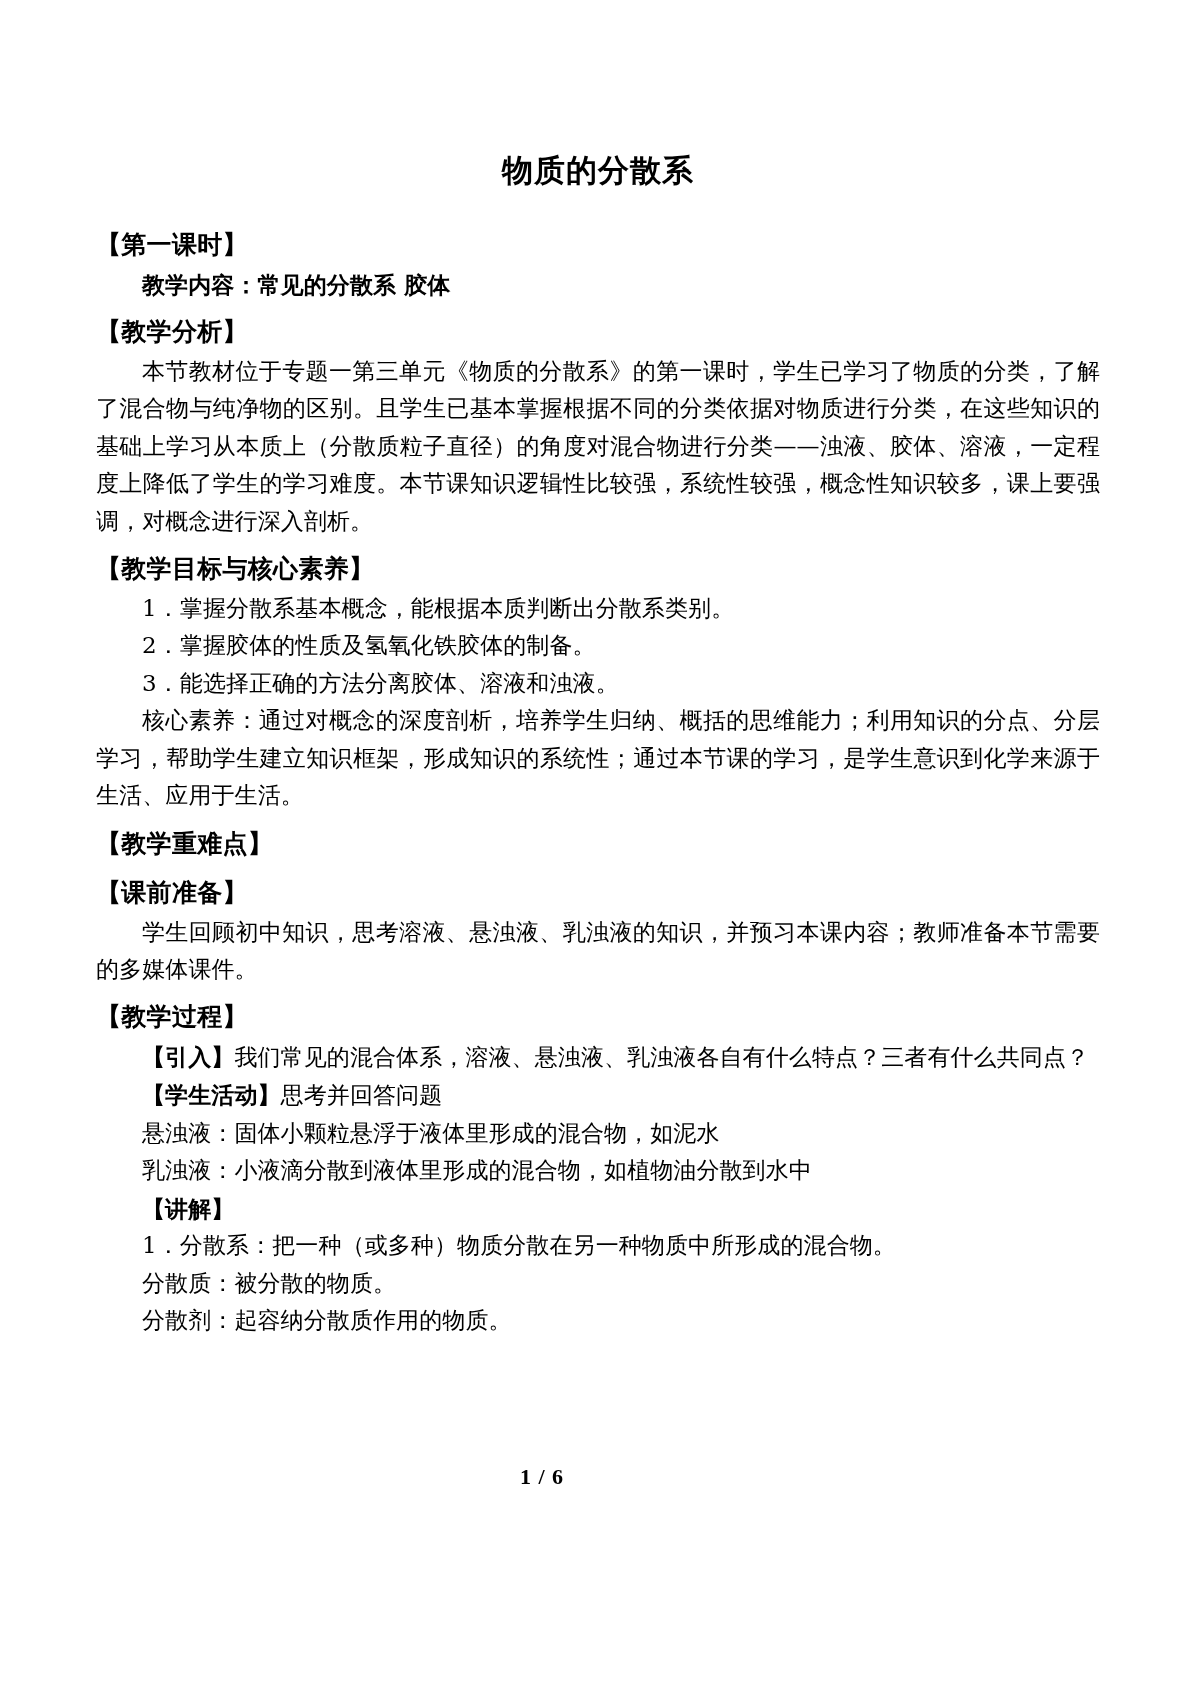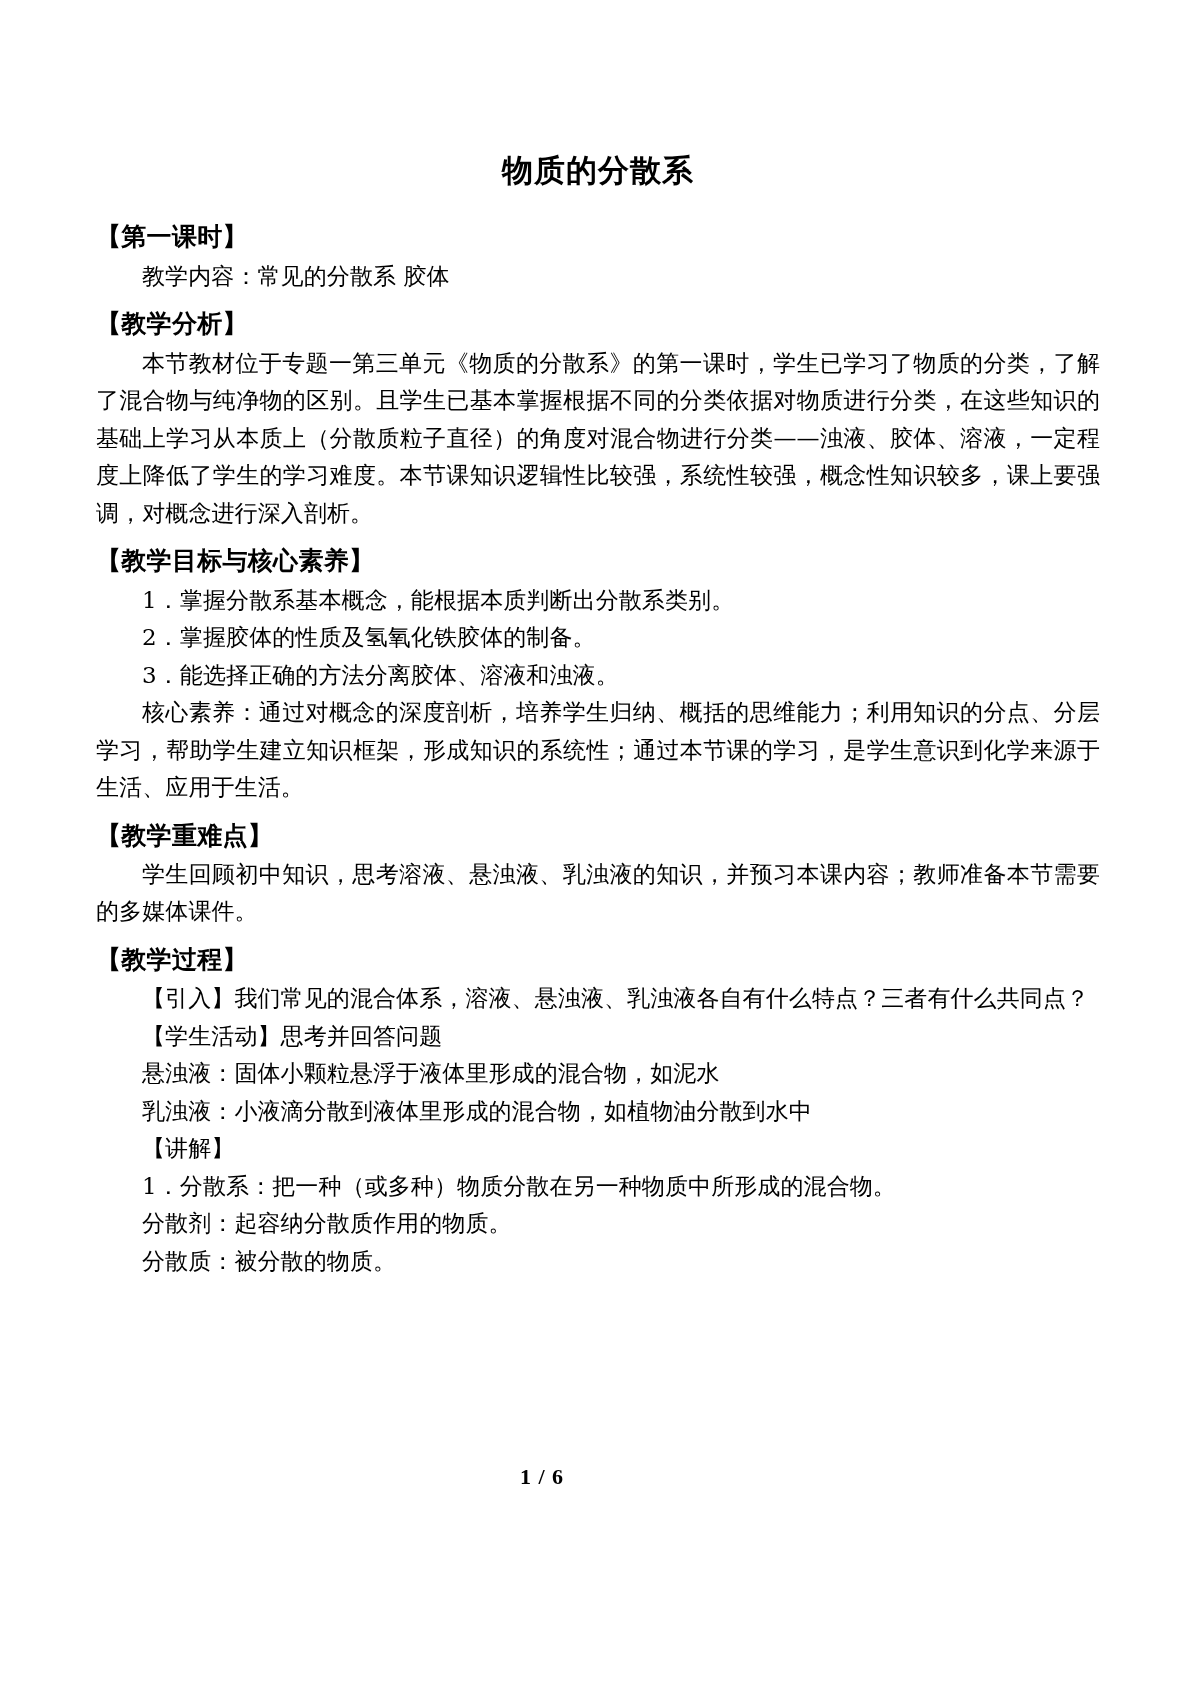--- a/index.html
+++ b/index.html
@@ -39,41 +39,41 @@
   }
   .section-head {
     font-size: 25px;
     font-weight: bold;
     margin: 0;
     padding: 0;
     line-height: 1.62;
     letter-spacing: 0.3px;
   }
   .gap-before {
-    margin-top: 28px;
+    margin-top: 36px;
   }
   .gap-small {
     margin-top: 9px;
   }
   .para {
     font-size: 23px;
     line-height: 1.63;
     margin: 0;
     text-align: justify;
     text-justify: inter-ideograph;
     letter-spacing: 0.1px;
   }
   .indent1 {
     text-indent: 46px;
   }
   .indent-sub {
     padding-left: 46px;
   }
   .bold {
-    font-weight: normal;
+    font-weight: bold;
   }
   .page-number {
     position: absolute;
     left: 0;
     right: 0;
     bottom: 194px;
     text-align: center;
     font-size: 22px;
     font-weight: bold;
     font-family: "Liberation Serif", serif;
@@ -102,35 +102,36 @@
 
     <div class="para indent-sub">1．掌握分散系基本概念，能根据本质判断出分散系类别。</div>
     <div class="para indent-sub">2．掌握胶体的性质及氢氧化铁胶体的制备。</div>
     <div class="para indent-sub">3．能选择正确的方法分离胶体、溶液和浊液。</div>
 
     <p class="para indent1">核心素养：通过对概念的深度剖析，培养学生归纳、概括的思维能力；利用知识的分点、分层学习，帮助学生建立知识框架，形成知识的系统性；通过本节课的学习，是学生意识到化学来源于生活、应用于生活。</p>
 
     <div class="section-head gap-small">【教学重难点】</div>
 
 
+    <div class="section-head gap-small">【课前准备】</div>
 
     <p class="para indent1 gap-small">学生回顾初中知识，思考溶液、悬浊液、乳浊液的知识，并预习本课内容；教师准备本节需要的多媒体课件。</p>
 
     <div class="section-head gap-small">【教学过程】</div>
 
     <p class="para indent1 gap-small"><span class="bold">【引入】</span><span>我们常见的混合体系，溶液、悬浊液、乳浊液各自有什么特点？三者有什么共同点？</span></p>
 
     <p class="para indent1"><span class="bold">【学生活动】</span><span>思考并回答问题</span></p>
 
 
     <div class="para indent-sub">悬浊液：固体小颗粒悬浮于液体里形成的混合物，如泥水</div>
     <div class="para indent-sub">乳浊液：小液滴分散到液体里形成的混合物，如植物油分散到水中</div>
 
     <div class="para bold indent1">【讲解】</div>
 
     <div class="para indent-sub">1．分散系：把一种（或多种）物质分散在另一种物质中所形成的混合物。</div>
+    <div class="para indent-sub">分散质：被分散的物质。</div>
     <div class="para indent-sub">分散剂：起容纳分散质作用的物质。</div>
-    <div class="para indent-sub">分散质：被分散的物质。</div>
 
   </div>
 
   <div class="page-number">1 / 6</div>
 </div>
 
 </body></html>

